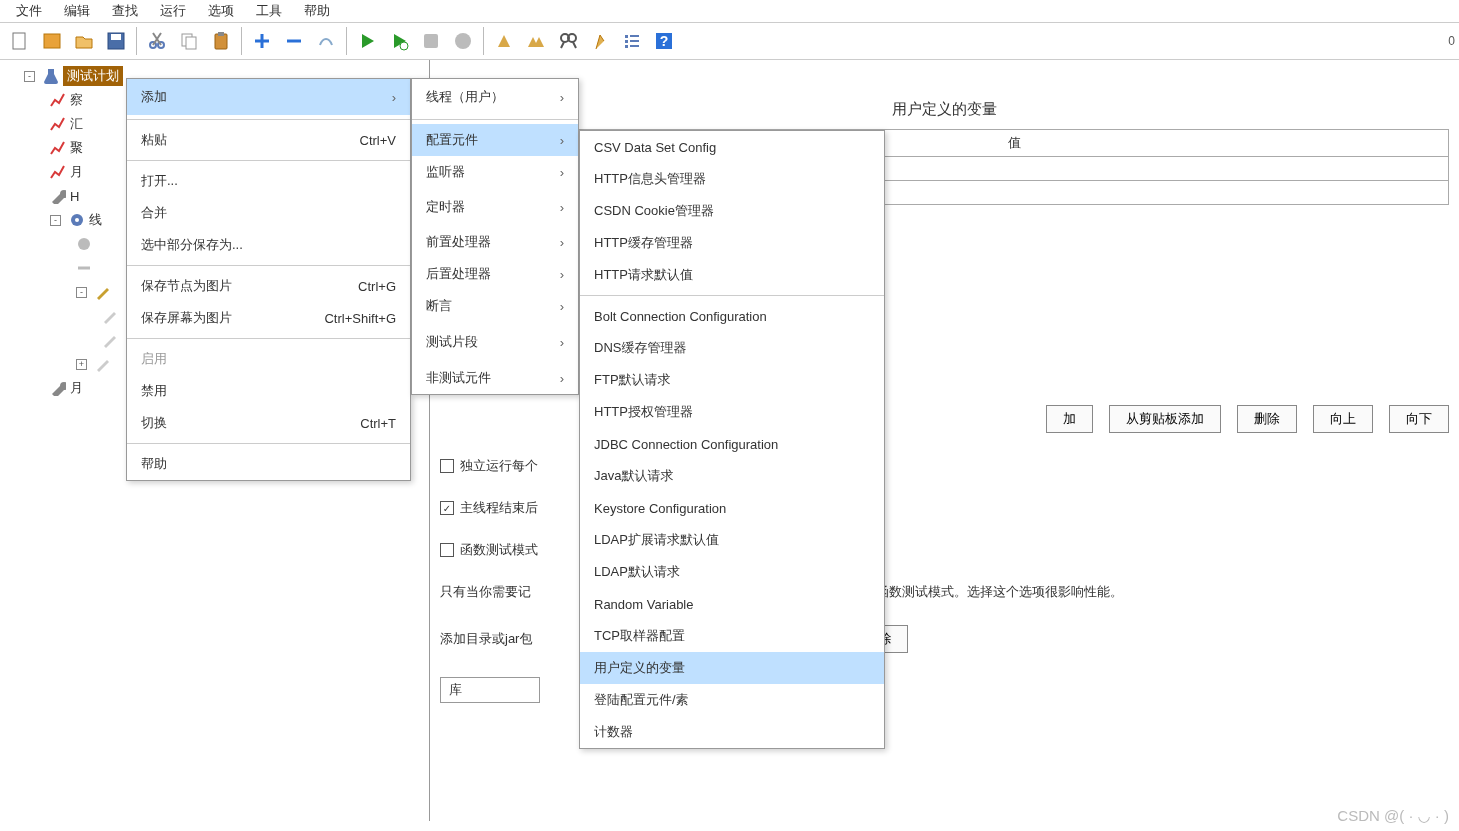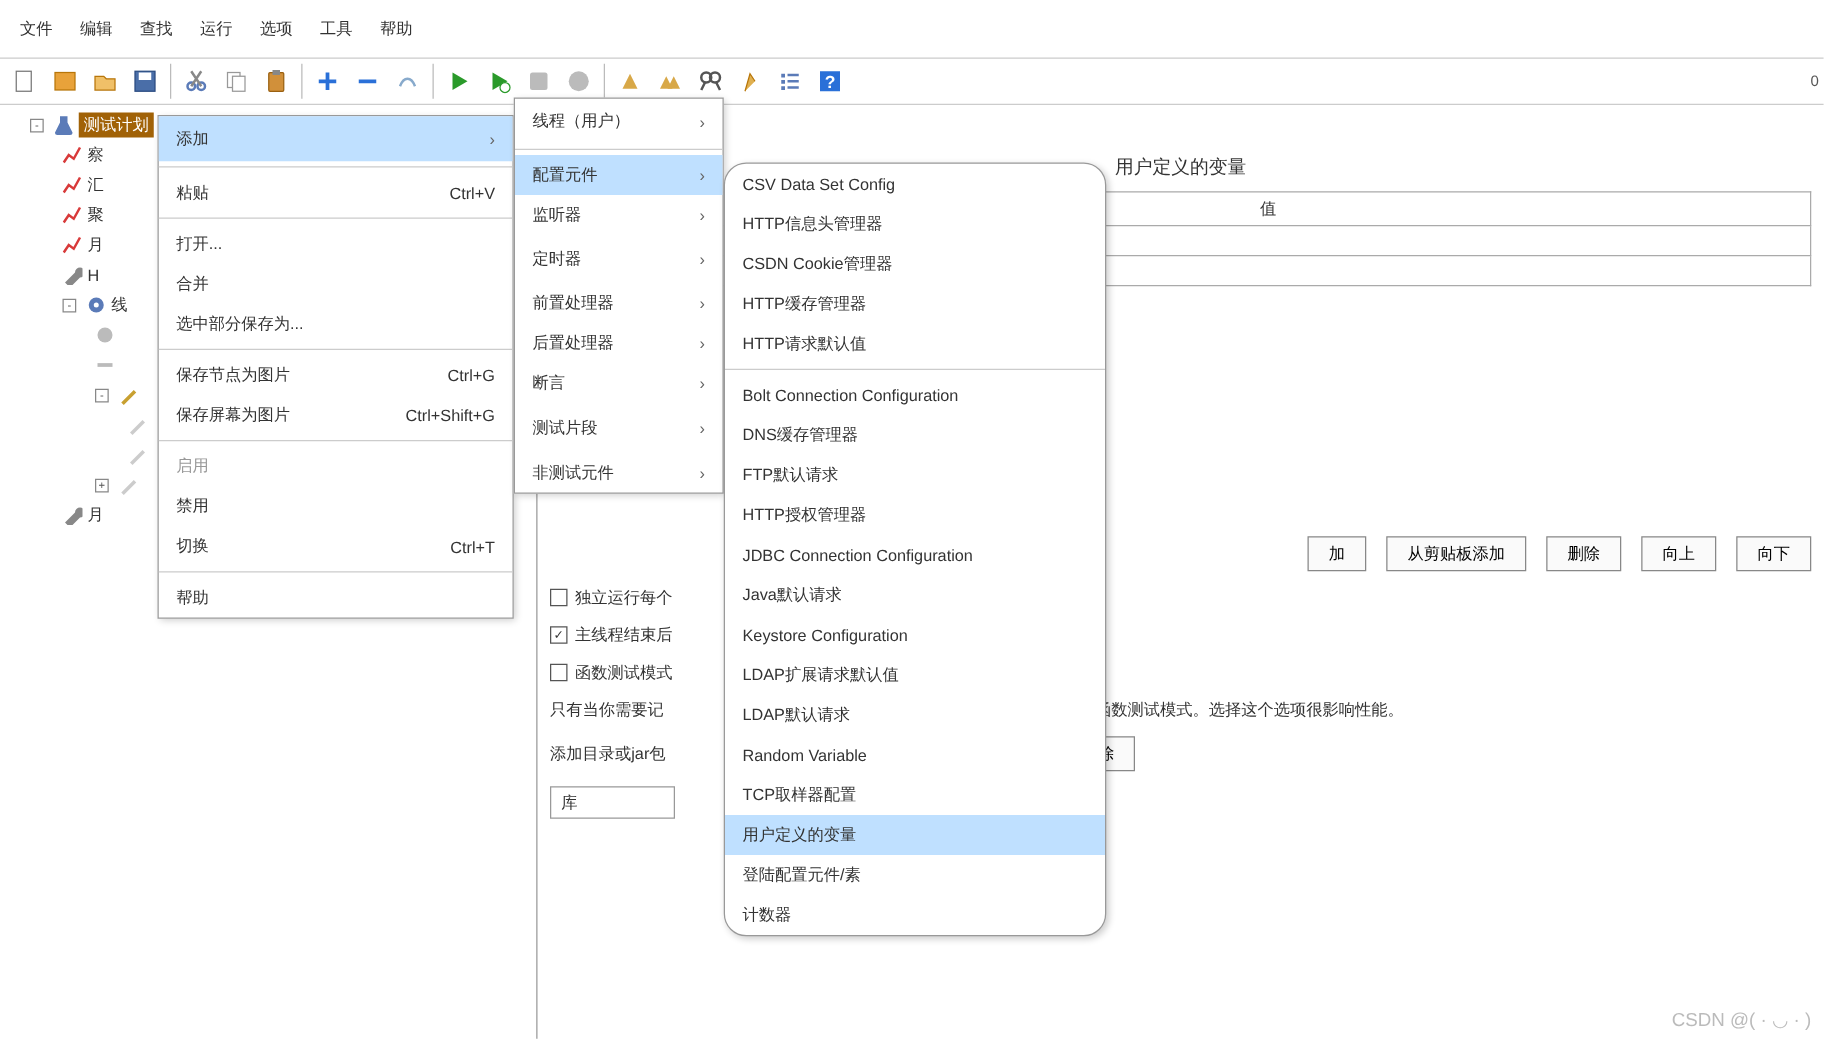--- a/index.html
+++ b/index.html
@@ -1,18 +1,18 @@
 <!DOCTYPE html>
 <html><head>
 <meta charset="utf-8">
 <style>
   * { box-sizing: border-box; margin: 0; padding: 0; }
   body { font-family: "Microsoft YaHei", Arial, sans-serif; font-size: 13px; color: #333; background: #fff; width: 1459px; height: 831px; overflow: hidden; position: relative; }
   
-  .menubar { display: flex; gap: 2px; padding: 12px 6px; }
+  .menubar { display: flex; gap: 2px; padding: 0 6px; }
   .menubar > div { padding: 2px 10px; cursor: default; }
   
   .toolbar { display: flex; align-items: center; gap: 0; padding: 2px 4px; border-top: 1px solid #ccc; border-bottom: 1px solid #ccc; }
   .tbtn { width: 32px; height: 32px; display: flex; align-items: center; justify-content: center; }
   .tsep { width: 1px; height: 28px; background: #bbb; margin: 0 4px; }
   
   .main { display: flex; height: calc(100% - 70px); }
   .tree { width: 430px; border-right: 1px solid #999; padding: 4px 0 0 20px; position: relative; }
   .content { flex: 1; padding: 10px; position: relative; }
   
@@ -30,21 +30,21 @@
   .ctx-sep { height: 1px; background: #ccc; margin: 4px 0; }
   .ctx-dis { color: #999; }
   .arrow { color: #666; }
   
   .panel-title { font-size: 15px; text-align: center; margin: 30px 0 10px; }
   .vars-table { width: 100%; border-collapse: collapse; margin: 0 auto; }
   .vars-table th, .vars-table td { border: 1px solid #aaa; padding: 4px 6px; font-weight: normal; font-size: 13px; }
   .vars-table th { text-align: center; }
   .btn-row { display:flex; gap:16px; justify-content:flex-end; margin: 200px 0 0 0; }
   .btn { border: 1px solid #888; padding: 4px 16px; background:#fafafa; font-size:13px; }
-  .chk-line { display:flex; align-items:center; gap:6px; margin: 12px 0; }
+  .chk-line { display:flex; align-items:center; gap:6px; margin: 24px 0; }
   .chk { width:14px; height:14px; border:1px solid #555; display:inline-flex; align-items:center; justify-content:center; font-size:10px; }
   .inline-input { border:1px solid #999; padding:3px 8px; font-size:13px; }
   .watermark { position:absolute; right:10px; bottom:6px; font-size:15px; color:#bbb; }
 </style>
 </head>
 <body>
 
 <div class="menubar">
   <div>文件</div>
   <div>编辑</div>
@@ -312,21 +312,21 @@
     <div class="chk-line">
         <span>添加目录或jar包</span>
         <button class="btn" style="margin-left:310px">清除</button>
       </div>
     <div class="chk-line">
         <span class="inline-input" style="width:100px;display:inline-block">库</span>
       </div>
   </div>
 </div>
 
-<div class="ctx" style="left:126px; top:92px; width:285px;">
+<div class="ctx" style="left:126px; top:78px; width:285px;">
   <div class="ctx-row tall ctx-hl">
       <span>添加</span>
       <span class="arrow">›</span>
     </div>
   <div class="ctx-sep"></div>
   <div class="ctx-row">
       <span>粘贴</span>
       <span>Ctrl+V</span>
     </div>
   <div class="ctx-sep"></div>
@@ -404,21 +404,21 @@
   <div class="ctx-row" style="height:40px">
       <span>测试片段</span>
       <span class="arrow">›</span>
     </div>
   <div class="ctx-row">
       <span>非测试元件</span>
       <span class="arrow">›</span>
     </div>
 </div>
 
-<div class="ctx" style="left:579px; top:130px; width:306px;border-radius:18px;">
+<div class="ctx" style="left:579px; top:130px; width:306px;">
   <div class="ctx-row">
       <span>CSV Data Set Config</span>
     </div>
   <div class="ctx-row">
       <span>HTTP信息头管理器</span>
     </div>
   <div class="ctx-row">
       <span>CSDN Cookie管理器</span>
     </div>
   <div class="ctx-row">

